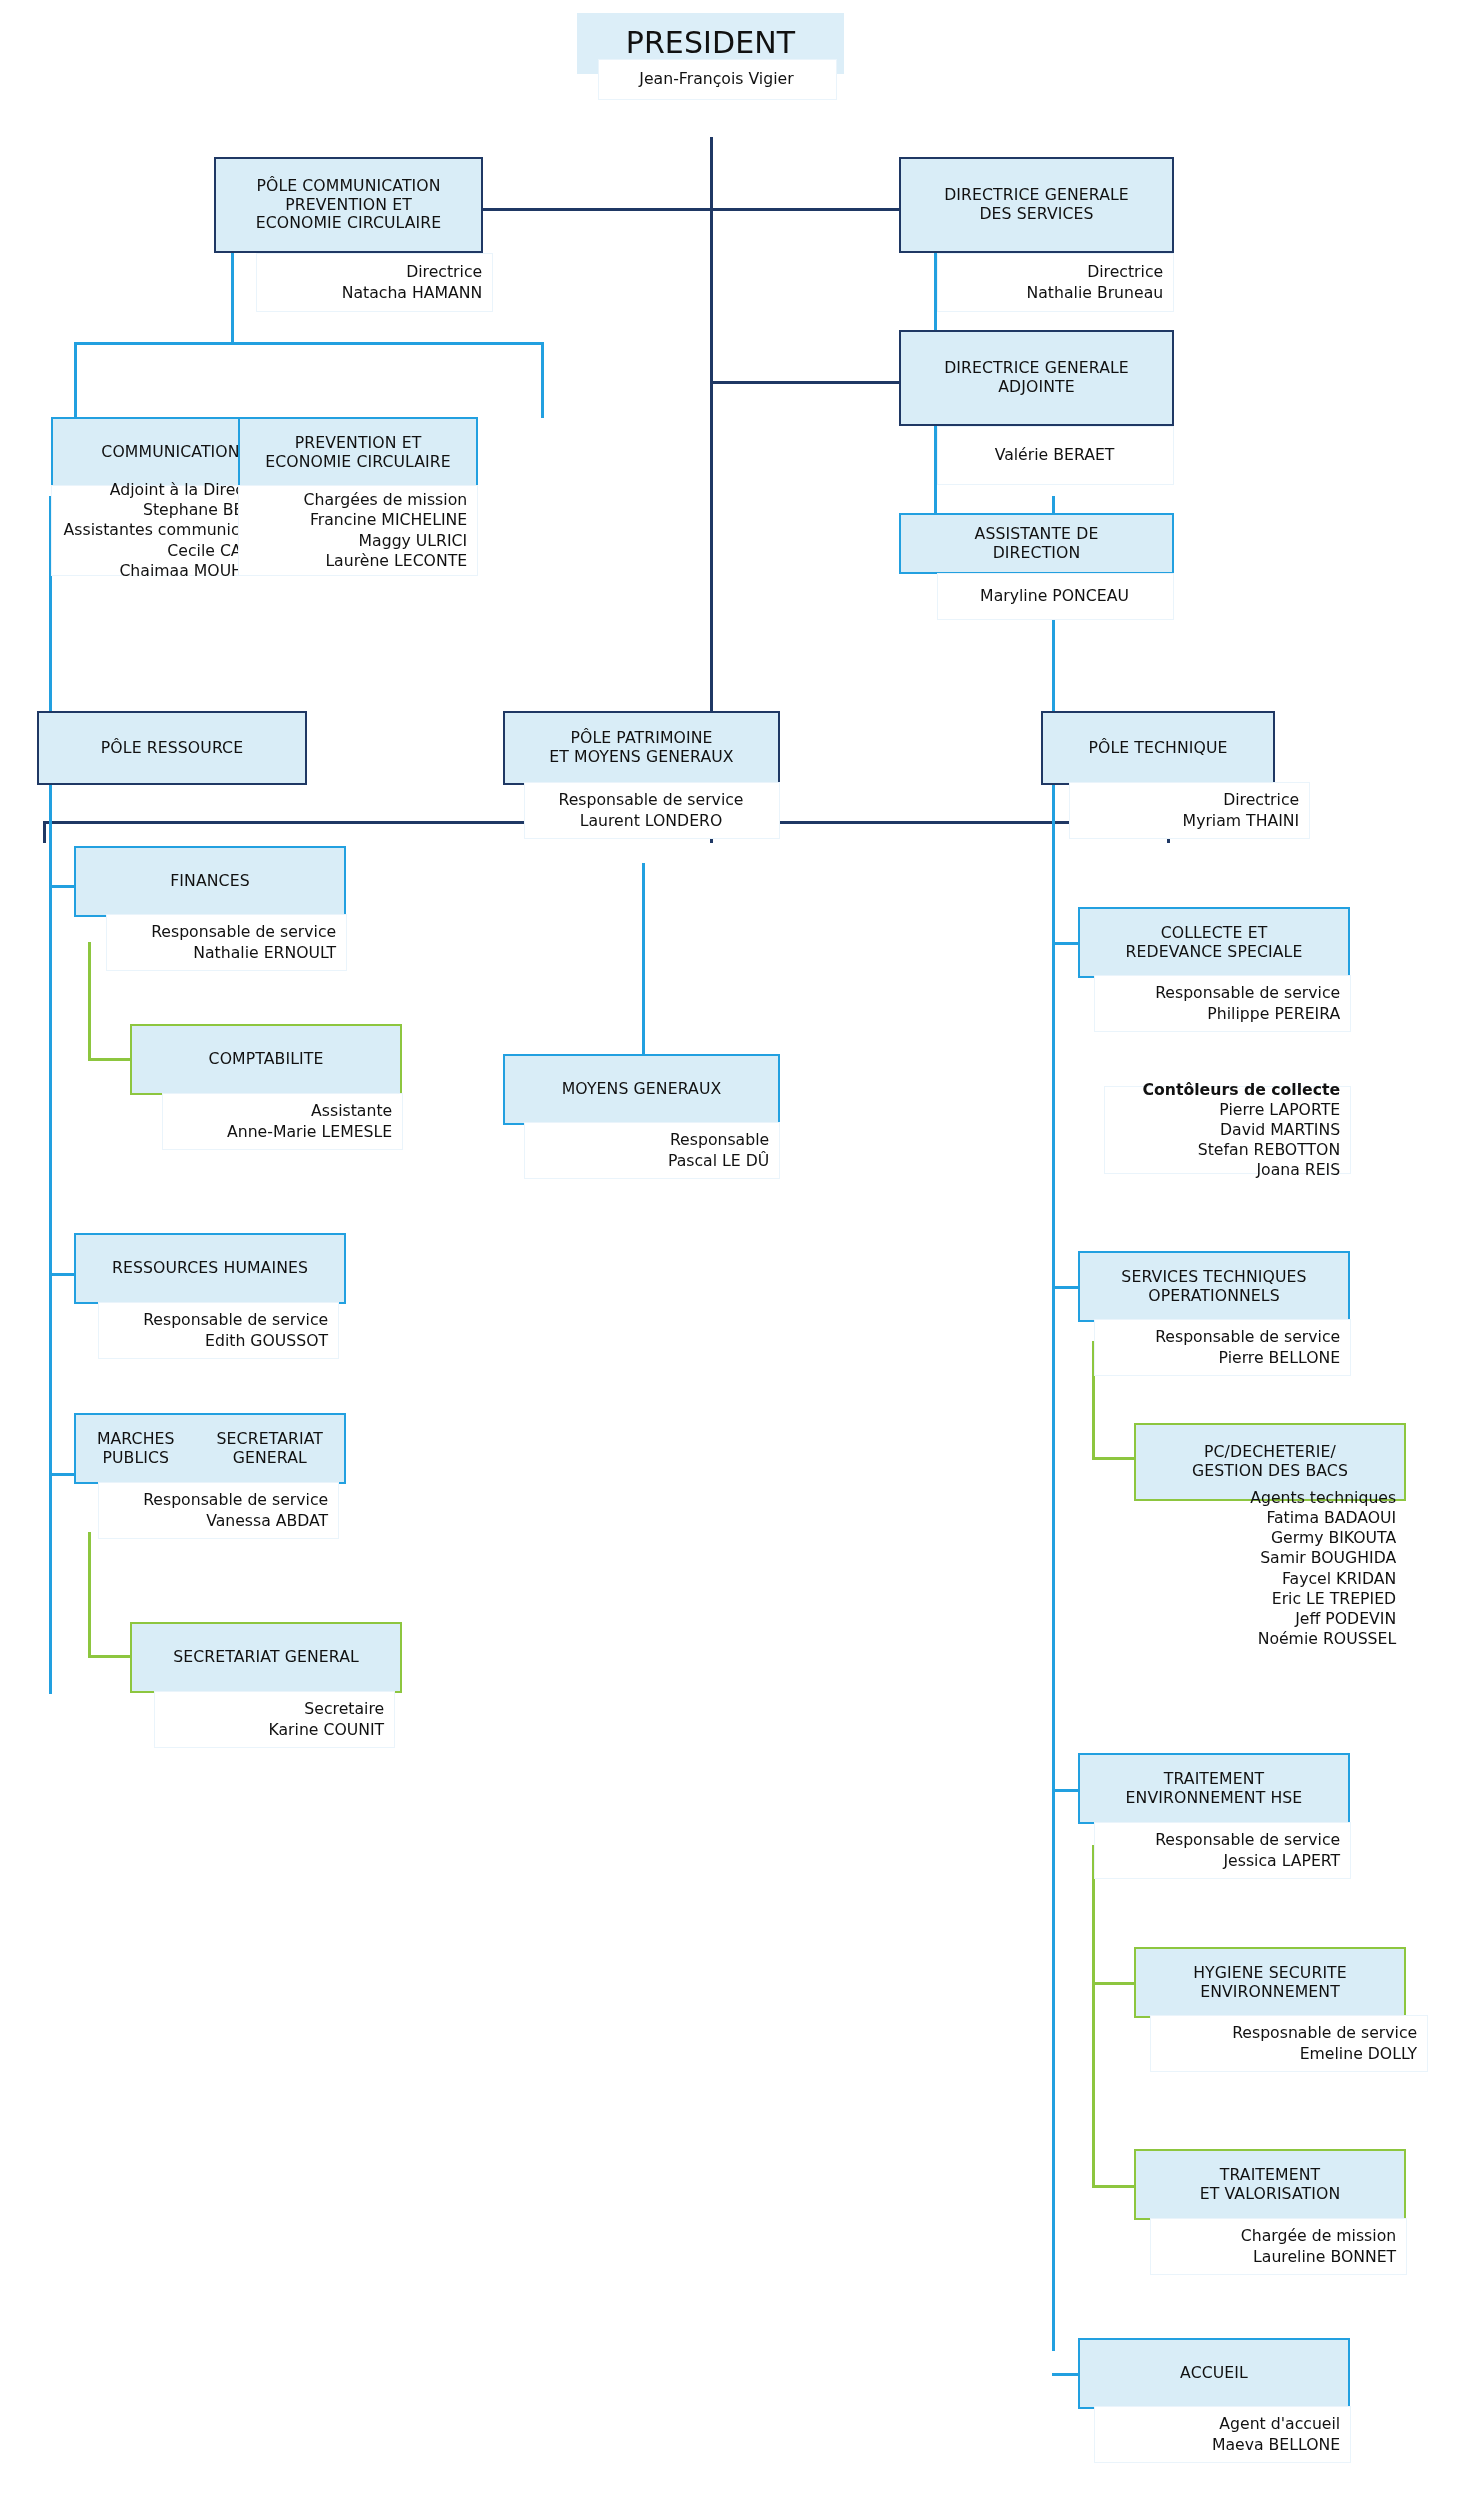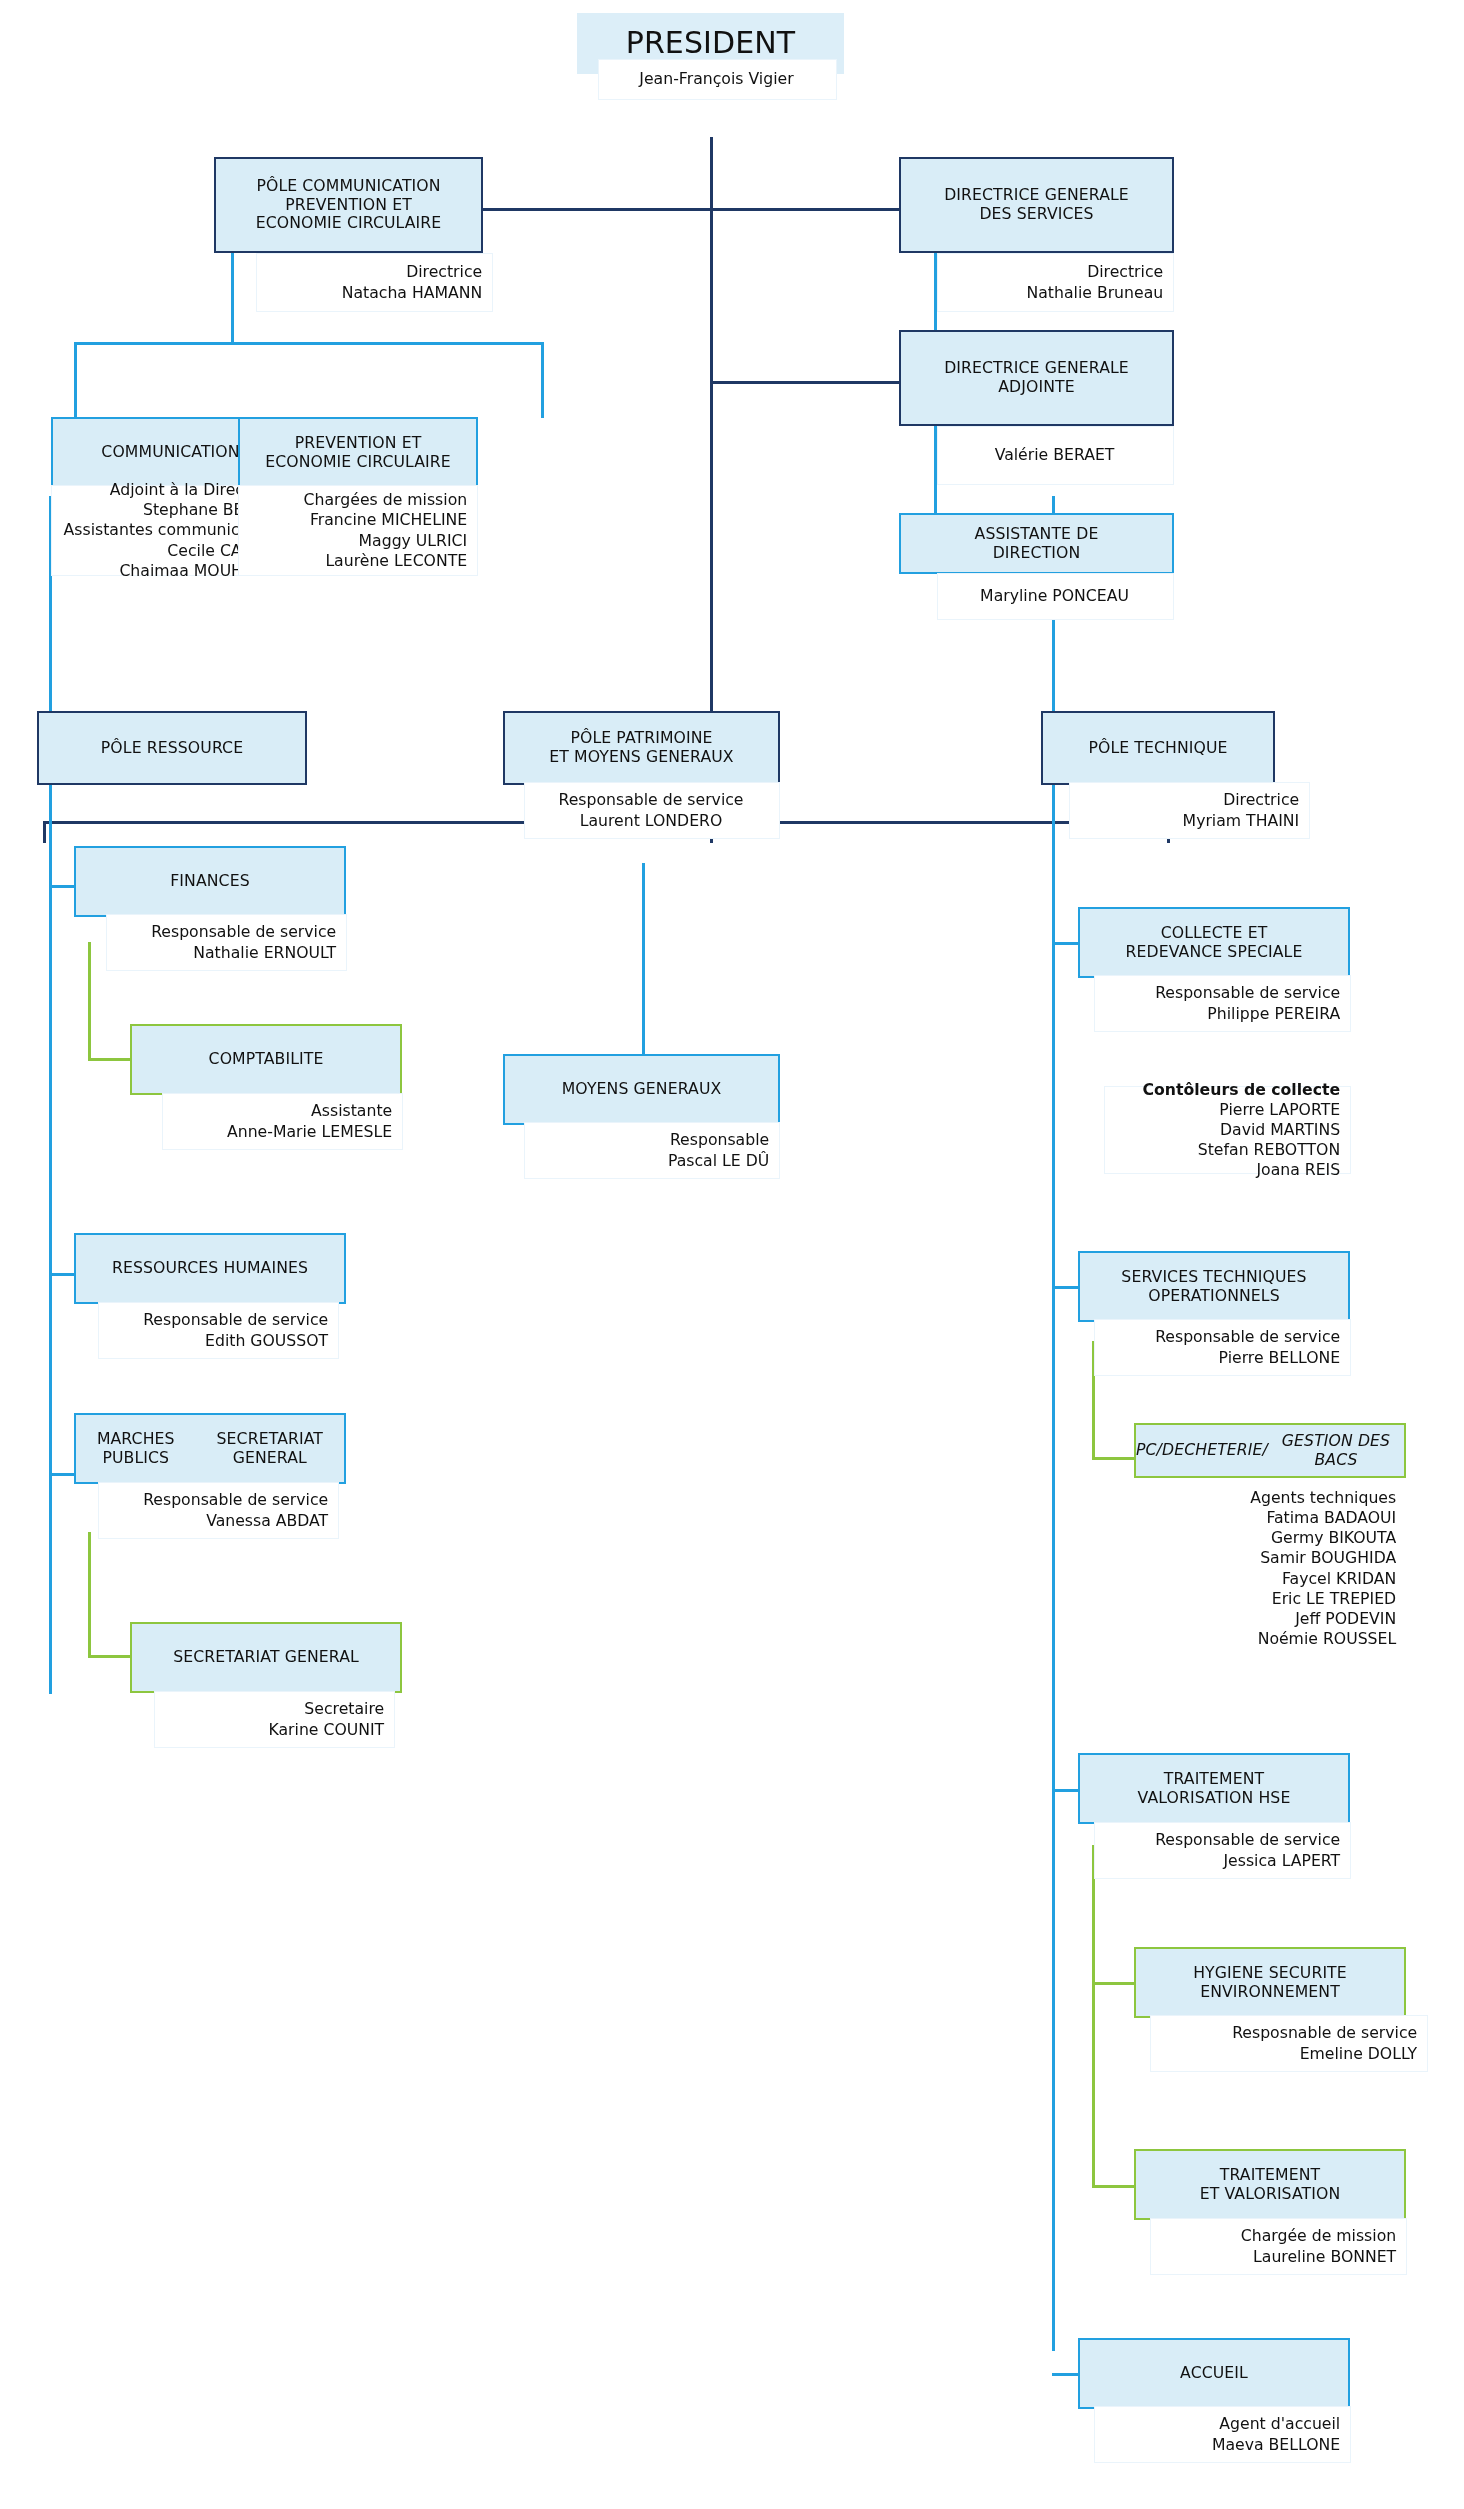--- a/index.html
+++ b/index.html
@@ -263,38 +263,38 @@
 
   <div class="box cyan t-md" style="left:1078px;top:1251px;width:272px;height:71px;flex-direction:column;">
     <span>SERVICES TECHNIQUES</span>
     <span>OPERATIONNELS</span>
   </div>
   <div class="tag n-md" style="left:1094px;top:1319px;width:257px;height:57px;">
     <span>Responsable de service</span>
     <span>Pierre BELLONE</span>
   </div>
 
-  <div class="box green t-md" style="left:1134px;top:1423px;width:272px;height:55px;flex-direction:row;font-style:italic;">
+  <div class="box green t-md" style="left:1134px;top:1423px;width:272px;height:78px;flex-direction:column;">
     <span>PC/DECHETERIE/</span>
     <span>GESTION DES BACS</span>
   </div>
   <div class="tag n-md" style="left:1134px;top:1494px;width:272px;height:149px;border:none;background:transparent;">
     <span>Agents techniques</span>
     <span>Fatima BADAOUI</span>
     <span>Germy BIKOUTA</span>
     <span>Samir BOUGHIDA</span>
     <span>Faycel KRIDAN</span>
     <span>Eric LE TREPIED</span>
     <span>Jeff PODEVIN</span>
     <span>Noémie ROUSSEL</span>
   </div>
 
   <div class="box cyan t-md" style="left:1078px;top:1753px;width:272px;height:71px;flex-direction:column;">
     <span>TRAITEMENT</span>
-    <span>VALORISATION HSE</span>
+    <span>ENVIRONNEMENT HSE</span>
   </div>
   <div class="tag n-md" style="left:1094px;top:1822px;width:257px;height:57px;">
     <span>Responsable de service</span>
     <span>Jessica LAPERT</span>
   </div>
 
   <div class="box green t-md" style="left:1134px;top:1947px;width:272px;height:71px;flex-direction:column;">
     <span>HYGIENE SECURITE</span>
     <span>ENVIRONNEMENT</span>
   </div>

